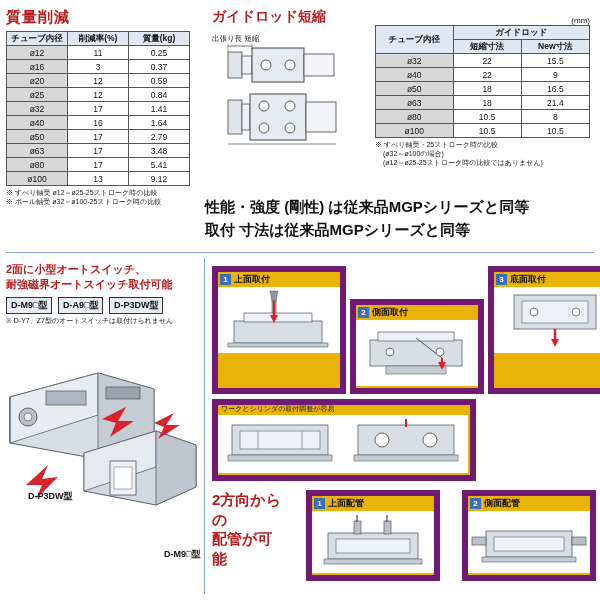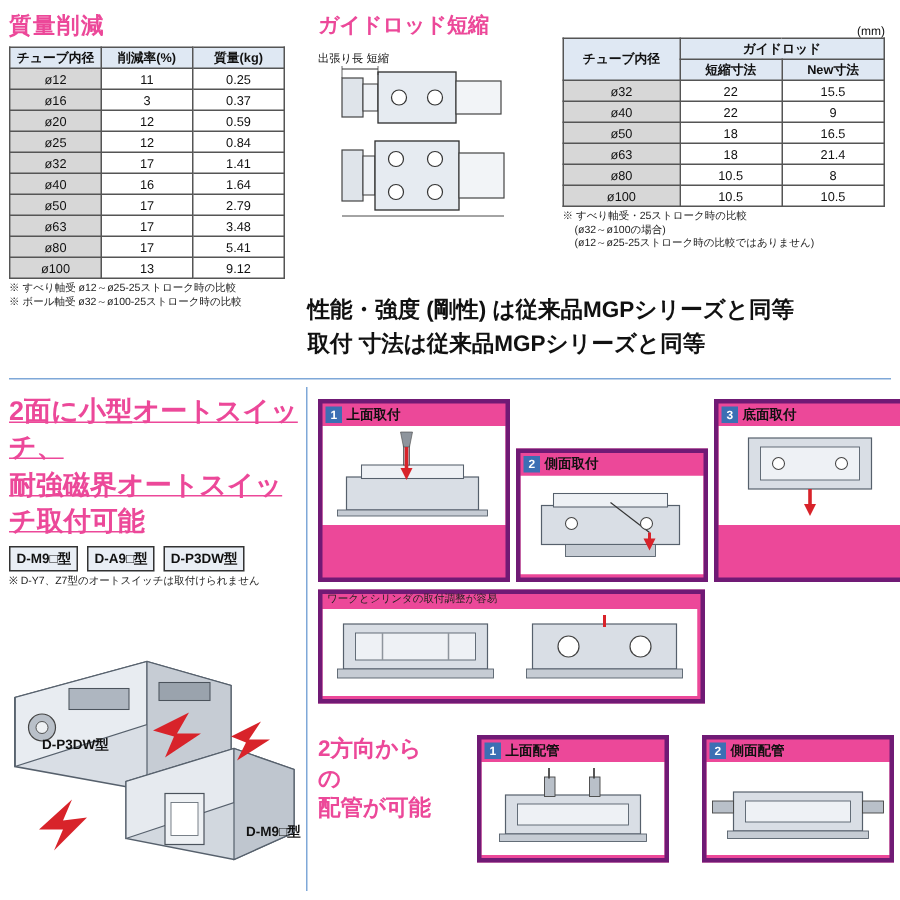--- a/index.html
+++ b/index.html
@@ -10,21 +10,21 @@
     font-size:9px;
     color:#111;
     position:relative;
     overflow:hidden;
   }
   .page{position:absolute;left:0;top:0;width:600px;height:600px;}
 
   
   .sect-title{
     font-weight:bold;
-    color:#ec4899;
+    color:#b91c1c;
   }
   .sq-num{
     display:inline-block;
     background:#3c6fb4;
     color:#fff;
     width:11px;height:11px;line-height:11px;
     text-align:center;font-size:8px;font-weight:bold;
     margin-right:3px;
   }
   table{border-collapse:collapse;}
@@ -60,30 +60,30 @@
     position:absolute;left:205px;top:196px;width:390px;
     font-size:15px;font-weight:bold;line-height:1.5;
   }
 
   
   .hline{position:absolute;background:#7fa8d8;height:1px;}
   .vline{position:absolute;background:#7fa8d8;width:1px;}
 
   
   #sw-section{position:absolute;left:6px;top:262px;width:196px;}
-  #sw-title{font-size:18px;font-weight:bold;line-height:1.35;text-decoration:underline;}
+  #sw-title{font-size:11px;font-weight:bold;line-height:1.35;}
   .sw-chip{
     display:inline-block;border:1px solid #333;background:#e9eef5;
     font-size:9px;font-weight:bold;padding:1px 4px;margin-right:3px;
   }
 
   
   #mount-section{position:absolute;left:212px;top:262px;width:384px;}
   #mount-title{font-size:15px;font-weight:bold;}
-  .panel{border:3px solid #701a75;background:#ec4899;}
+  .panel{border:6px solid #701a75;background:#eab308;}
   .panel-hd{font-size:9px;font-weight:bold;padding:1px 2px;}
 
   
   #pipe-section{position:absolute;left:212px;top:490px;width:384px;}
   #pipe-title{font-size:15px;font-weight:bold;line-height:1.3;}
 
   .cap{font-size:9px;font-weight:bold;}
 </style>
 </head>
 <body>

